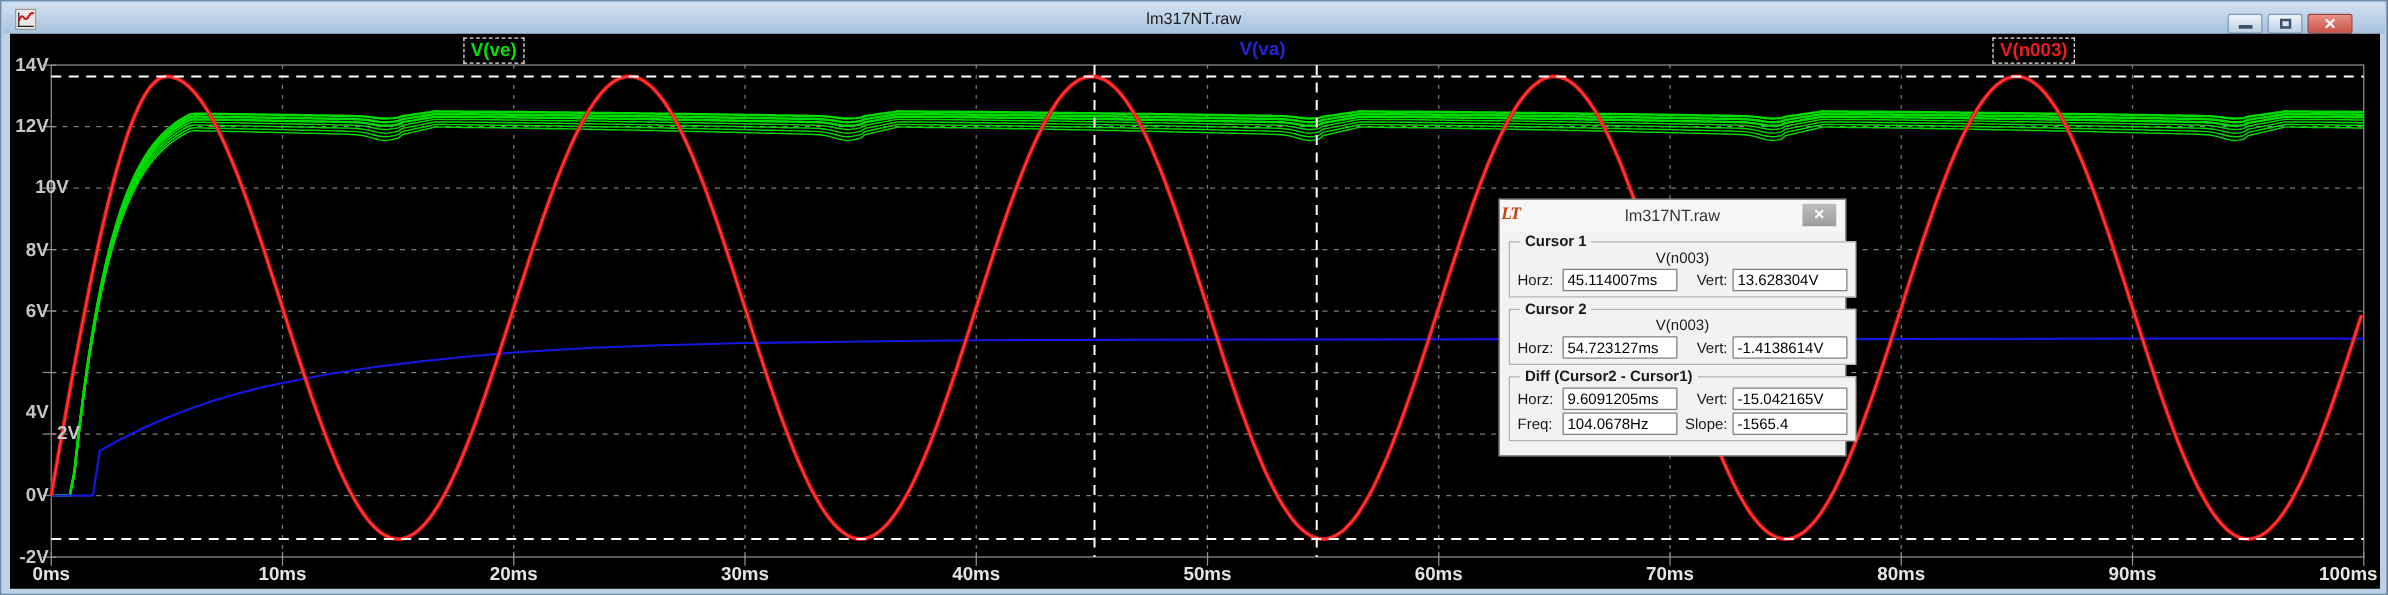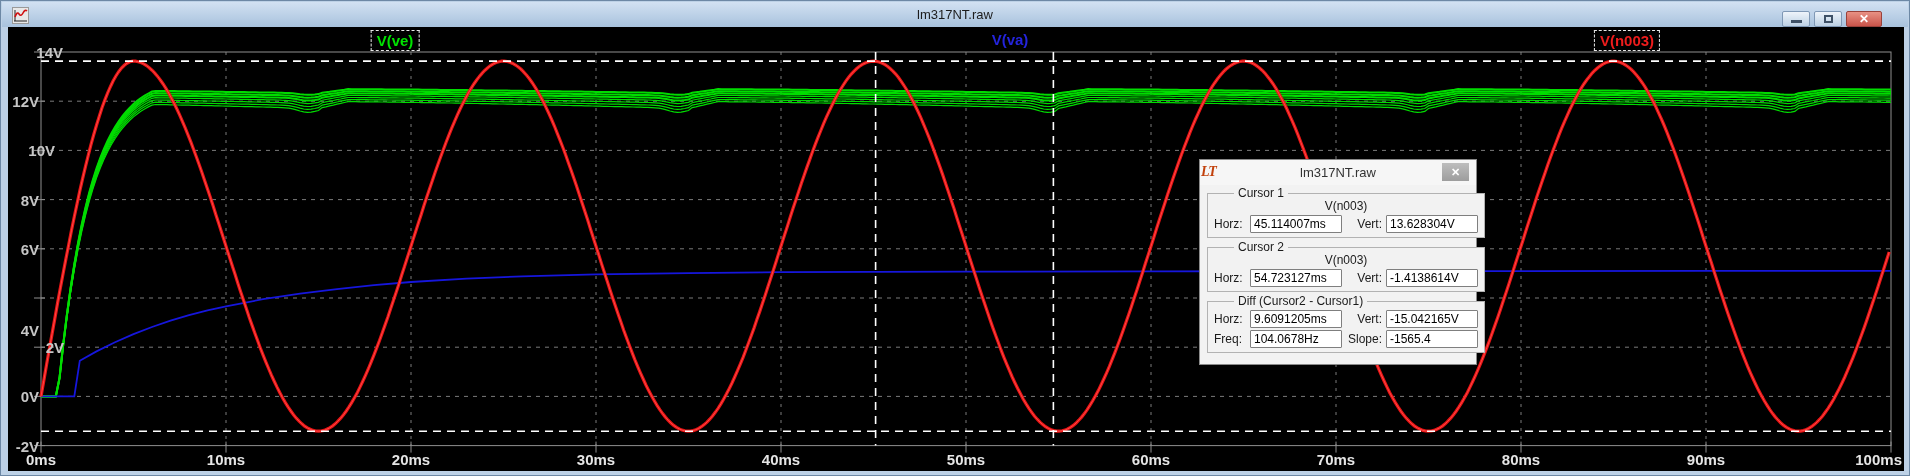--- a/index.html
+++ b/index.html
@@ -64,21 +64,21 @@
     font-size:13px; color:#333; }
   #dlg-close {
     position:absolute; right:7px; top:3px; width:27px; height:18px;
     background:linear-gradient(#bdbdbd,#9d9d9d); color:#fff;
     font-size:11px; font-weight:bold; text-align:center; line-height:18px;
   }
   fieldset.group {
     margin:1px 7px 2px 7px; border:1px solid #b2b2b2; padding:0 6px 4px 6px;
     background:#f2f2f2;
   }
-  fieldset.group legend { padding:0 4px; margin-left:20px; font-size:12px; }
+  fieldset.group legend { padding:0 4px; margin-left:2px; font-size:12px;font-weight:bold; }
   .sig-name { text-align:center; margin:-1px 0 2px 0; }
   .val-row { display:flex; align-items:center; margin-top:2px; }
   .val-row .lbl { width:36px; }
   .val-row .lbl.r { width:40px; text-align:right; margin-right:4px; }
   .val-row input {
     width:92px; height:18px; font-size:12px; padding:0 3px;
     font-family:"Liberation Sans", sans-serif;
     background:#fff; border:1px solid #7f7f7f; border-radius:1px; color:#000;
   }
   .val-row .spacer { flex:1; }
@@ -156,21 +156,21 @@
         <path d="M33.0,369.4L36.7,369.4L40.4,369.4L44.1,369.4L47.8,369.4L51.5,351.0L55.2,317.3L58.9,287.4L62.6,260.8L66.3,237.1L70.0,216.1L73.7,197.4L77.4,180.8L81.1,166.1L84.8,153.0L88.5,141.3L92.2,131.0L95.9,121.8L99.6,113.6L103.3,106.4L107.0,99.9L110.7,94.2L114.4,89.1L118.1,84.6L121.8,80.6L125.5,77.1L129.2,73.9L132.9,71.1L136.6,68.7L140.3,66.5L144.0,64.5L147.7,63.9L151.4,63.9L155.1,64.0L158.8,64.0L162.5,64.1L166.2,64.1L169.9,64.2L173.6,64.2L177.3,64.3L181.0,64.3L184.7,64.4L188.4,64.4L192.1,64.5L195.8,64.5L199.5,64.6L203.2,64.6L206.9,64.7L210.6,64.8L214.3,64.8L218.0,64.9L221.7,64.9L225.4,65.0L229.1,65.0L232.8,65.1L236.5,65.1L240.2,65.2L243.9,65.3L247.6,65.3L251.3,65.4L255.0,65.4L258.7,65.5L262.4,65.5L266.1,65.6L269.8,65.7L273.5,65.7L277.2,65.9L280.9,66.0L284.6,66.3L288.3,66.7L292.0,67.2L295.7,67.6L299.4,67.8L303.1,67.7L306.8,67.5L310.5,67.1L314.2,65.8L317.9,65.3L321.6,64.8L325.3,64.2L329.0,63.7L332.7,63.2L336.4,62.7L340.1,62.1L343.8,62.2L347.5,62.2L351.2,62.2L354.9,62.2L358.6,62.2L362.3,62.3L366.0,62.3L369.7,62.3L373.4,62.3L377.1,62.4L380.8,62.4L384.5,62.4L388.2,62.4L391.9,62.5L395.6,62.5L399.3,62.5L403.0,62.6L406.7,62.6L410.4,62.6L414.1,62.7L417.8,62.7L421.5,62.7L425.2,62.8L428.9,62.8L432.6,62.9L436.3,62.9L440.0,62.9L443.7,63.0L447.4,63.0L451.1,63.1L454.8,63.1L458.5,63.1L462.2,63.2L465.9,63.2L469.6,63.3L473.3,63.3L477.0,63.4L480.7,63.4L484.4,63.5L488.1,63.5L491.8,63.5L495.5,63.6L499.2,63.6L502.9,63.7L506.6,63.7L510.3,63.8L514.0,63.8L517.7,63.9L521.4,63.9L525.1,64.0L528.8,64.0L532.5,64.1L536.2,64.1L539.9,64.2L543.6,64.2L547.3,64.3L551.0,64.3L554.7,64.4L558.4,64.4L562.1,64.5L565.8,64.5L569.5,64.6L573.2,64.6L576.9,64.7L580.6,64.8L584.3,64.8L588.0,64.9L591.7,64.9L595.4,65.0L599.1,65.0L602.8,65.1L606.5,65.1L610.2,65.2L613.9,65.3L617.6,65.3L621.3,65.4L625.0,65.4L628.7,65.5L632.4,65.5L636.1,65.6L639.8,65.7L643.5,65.7L647.2,65.9L650.9,66.0L654.6,66.3L658.3,66.7L662.0,67.2L665.7,67.6L669.4,67.8L673.1,67.7L676.8,67.5L680.5,67.1L684.2,65.8L687.9,65.3L691.6,64.8L695.3,64.2L699.0,63.7L702.7,63.2L706.4,62.7L710.1,62.1L713.8,62.2L717.5,62.2L721.2,62.2L724.9,62.2L728.6,62.2L732.3,62.3L736.0,62.3L739.7,62.3L743.4,62.3L747.1,62.4L750.8,62.4L754.5,62.4L758.2,62.4L761.9,62.5L765.6,62.5L769.3,62.5L773.0,62.6L776.7,62.6L780.4,62.6L784.1,62.7L787.8,62.7L791.5,62.7L795.2,62.8L798.9,62.8L802.6,62.9L806.3,62.9L810.0,62.9L813.7,63.0L817.4,63.0L821.1,63.1L824.8,63.1L828.5,63.1L832.2,63.2L835.9,63.2L839.6,63.3L843.3,63.3L847.0,63.4L850.7,63.4L854.4,63.5L858.1,63.5L861.8,63.5L865.5,63.6L869.2,63.6L872.9,63.7L876.6,63.7L880.3,63.8L884.0,63.8L887.7,63.9L891.4,63.9L895.1,64.0L898.8,64.0L902.5,64.1L906.2,64.1L909.9,64.2L913.6,64.2L917.3,64.3L921.0,64.3L924.7,64.4L928.4,64.4L932.1,64.5L935.8,64.5L939.5,64.6L943.2,64.6L946.9,64.7L950.6,64.8L954.3,64.8L958.0,64.9L961.7,64.9L965.4,65.0L969.1,65.0L972.8,65.1L976.5,65.1L980.2,65.2L983.9,65.3L987.6,65.3L991.3,65.4L995.0,65.4L998.7,65.5L1002.4,65.5L1006.1,65.6L1009.8,65.7L1013.5,65.7L1017.2,65.9L1020.9,66.0L1024.6,66.3L1028.3,66.7L1032.0,67.2L1035.7,67.6L1039.4,67.8L1043.1,67.7L1046.8,67.5L1050.5,66.3L1054.2,65.8L1057.9,65.3L1061.6,64.8L1065.3,64.2L1069.0,63.7L1072.7,63.2L1076.4,62.7L1080.1,62.1L1083.8,62.2L1087.5,62.2L1091.2,62.2L1094.9,62.2L1098.6,62.2L1102.3,62.3L1106.0,62.3L1109.7,62.3L1113.4,62.3L1117.1,62.4L1120.8,62.4L1124.5,62.4L1128.2,62.4L1131.9,62.5L1135.6,62.5L1139.3,62.5L1143.0,62.6L1146.7,62.6L1150.4,62.6L1154.1,62.7L1157.8,62.7L1161.5,62.7L1165.2,62.8L1168.9,62.8L1172.6,62.9L1176.3,62.9L1180.0,62.9L1183.7,63.0L1187.4,63.0L1191.1,63.1L1194.8,63.1L1198.5,63.1L1202.2,63.2L1205.9,63.2L1209.6,63.3L1213.3,63.3L1217.0,63.4L1220.7,63.4L1224.4,63.5L1228.1,63.5L1231.8,63.5L1235.5,63.6L1239.2,63.6L1242.9,63.7L1246.6,63.7L1250.3,63.8L1254.0,63.8L1257.7,63.9L1261.4,63.9L1265.1,64.0L1268.8,64.0L1272.5,64.1L1276.2,64.1L1279.9,64.2L1283.6,64.2L1287.3,64.3L1291.0,64.3L1294.7,64.4L1298.4,64.4L1302.1,64.5L1305.8,64.5L1309.5,64.6L1313.2,64.6L1316.9,64.7L1320.6,64.8L1324.3,64.8L1328.0,64.9L1331.7,64.9L1335.4,65.0L1339.1,65.0L1342.8,65.1L1346.5,65.1L1350.2,65.2L1353.9,65.3L1357.6,65.3L1361.3,65.4L1365.0,65.4L1368.7,65.5L1372.4,65.5L1376.1,65.6L1379.8,65.7L1383.5,65.7L1387.2,65.9L1390.9,66.0L1394.6,66.3L1398.3,66.7L1402.0,67.2L1405.7,67.6L1409.4,67.8L1413.1,67.7L1416.8,67.5L1420.5,66.3L1424.2,65.8L1427.9,65.3L1431.6,64.8L1435.3,64.2L1439.0,63.7L1442.7,63.2L1446.4,62.7L1450.1,62.1L1453.8,62.2L1457.5,62.2L1461.2,62.2L1464.9,62.2L1468.6,62.2L1472.3,62.3L1476.0,62.3L1479.7,62.3L1483.4,62.3L1487.1,62.4L1490.8,62.4L1494.5,62.4L1498.2,62.4L1501.9,62.5L1505.6,62.5L1509.3,62.5L1513.0,62.6L1516.7,62.6L1520.4,62.6L1524.1,62.7L1527.8,62.7L1531.5,62.7L1535.2,62.8L1538.9,62.8L1542.6,62.9L1546.3,62.9L1550.0,62.9L1553.7,63.0L1557.4,63.0L1561.1,63.1L1564.8,63.1L1568.5,63.1L1572.2,63.2L1575.9,63.2L1579.6,63.3L1583.3,63.3L1587.0,63.4L1590.7,63.4L1594.4,63.5L1598.1,63.5L1601.8,63.5L1605.5,63.6L1609.2,63.6L1612.9,63.7L1616.6,63.7L1620.3,63.8L1624.0,63.8L1627.7,63.9L1631.4,63.9L1635.1,64.0L1638.8,64.0L1642.5,64.1L1646.2,64.1L1649.9,64.2L1653.6,64.2L1657.3,64.3L1661.0,64.3L1664.7,64.4L1668.4,64.4L1672.1,64.5L1675.8,64.5L1679.5,64.6L1683.2,64.6L1686.9,64.7L1690.6,64.8L1694.3,64.8L1698.0,64.9L1701.7,64.9L1705.4,65.0L1709.1,65.0L1712.8,65.1L1716.5,65.1L1720.2,65.2L1723.9,65.3L1727.6,65.3L1731.3,65.4L1735.0,65.4L1738.7,65.5L1742.4,65.5L1746.1,65.6L1749.8,65.7L1753.5,65.7L1757.2,65.9L1760.9,66.0L1764.6,66.3L1768.3,66.7L1772.0,67.2L1775.7,67.6L1779.4,67.8L1783.1,67.7L1786.8,67.5L1790.5,66.3L1794.2,65.8L1797.9,65.3L1801.6,64.8L1805.3,64.2L1809.0,63.7L1812.7,63.2L1816.4,62.7L1820.1,62.1L1823.8,62.2L1827.5,62.2L1831.2,62.2L1834.9,62.2L1838.6,62.2L1842.3,62.3L1846.0,62.3L1849.7,62.3L1853.4,62.3L1857.1,62.4L1860.8,62.4L1864.5,62.4L1868.2,62.4L1871.9,62.5L1875.6,62.5L1879.3,62.5L1883.0,62.6" fill="none" stroke="#00dc00" stroke-width="2"></path>
         <path d="M33.0,369.4L66.3,369.4L71.8,333.7L88.5,324.4L107.0,315.3L125.5,307.2L144.0,300.0L162.5,293.6L181.0,288.2L199.5,283.3L218.0,279.4L255.0,272.2L292.0,266.6L329.0,262.1L366.0,258.2L403.0,255.0L458.5,251.6L514.0,249.4L588.0,247.4L680.5,246.2L773.0,245.2L865.5,244.9L958.0,244.7L1143.0,244.4L1328.0,244.2L1513.0,244.2L1698.0,243.9L1883.0,243.9" fill="none" stroke="#1616dc" stroke-width="1.8"></path>
         <path d="M33.0,369.4L35.8,353.6L38.5,337.9L41.3,322.2L44.1,306.6L46.9,291.1L49.6,275.9L52.4,260.8L55.2,246.0L58.0,231.4L60.8,217.2L63.5,203.3L66.3,189.8L69.1,176.6L71.8,163.9L74.6,151.7L77.4,139.9L80.2,128.6L82.9,117.9L85.7,107.8L88.5,98.2L91.3,89.2L94.0,80.8L96.8,73.1L99.6,66.1L102.4,59.7L105.1,54.0L107.9,49.0L110.7,44.7L113.5,41.1L116.3,38.3L119.0,36.2L121.8,34.8L124.6,34.2L127.4,34.2L130.1,34.7L132.9,35.6L135.7,36.9L138.5,38.6L141.2,40.7L144.0,43.2L146.8,46.1L149.6,49.4L152.3,53.0L155.1,57.0L157.9,61.4L160.7,66.1L163.4,71.2L166.2,76.6L169.0,82.3L171.8,88.3L174.5,94.6L177.3,101.2L180.1,108.1L182.9,115.2L185.6,122.5L188.4,130.0L191.2,137.8L194.0,145.7L196.7,153.8L199.5,162.0L202.3,170.3L205.1,178.8L207.8,187.4L210.6,196.0L213.4,204.7L216.2,213.4L218.9,222.1L221.7,230.8L224.5,239.5L227.3,248.1L230.0,256.7L232.8,265.2L235.6,273.6L238.4,281.8L241.1,290.0L243.9,297.9L246.7,305.7L249.5,313.3L252.2,320.7L255.0,327.9L257.8,334.8L260.6,341.5L263.3,347.9L266.1,354.0L268.9,359.9L271.7,365.4L274.4,370.5L277.2,375.4L280.0,379.9L282.8,384.0L285.5,387.8L288.3,391.2L291.1,394.2L293.9,396.8L296.6,399.1L299.4,400.9L302.2,402.3L305.0,403.4L307.7,404.0L310.5,404.2L313.3,404.0L316.1,403.4L318.8,402.3L321.6,400.9L324.4,399.1L327.2,396.8L329.9,394.2L332.7,391.2L335.5,387.8L338.3,384.0L341.0,379.9L343.8,375.4L346.6,370.5L349.4,365.4L352.1,359.9L354.9,354.0L357.7,347.9L360.5,341.5L363.2,334.8L366.0,327.9L368.8,320.7L371.6,313.3L374.3,305.7L377.1,297.9L379.9,290.0L382.6,281.8L385.4,273.6L388.2,265.2L391.0,256.7L393.7,248.1L396.5,239.5L399.3,230.8L402.1,222.1L404.8,213.4L407.6,204.7L410.4,196.0L413.2,187.4L415.9,178.8L418.7,170.3L421.5,162.0L424.3,153.8L427.0,145.7L429.8,137.8L432.6,130.0L435.4,122.5L438.1,115.2L440.9,108.1L443.7,101.2L446.5,94.6L449.2,88.3L452.0,82.3L454.8,76.6L457.6,71.2L460.3,66.1L463.1,61.4L465.9,57.0L468.7,53.0L471.4,49.4L474.2,46.1L477.0,43.2L479.8,40.7L482.5,38.6L485.3,36.9L488.1,35.6L490.9,34.7L493.6,34.2L496.4,34.2L499.2,34.5L502.0,35.3L504.7,36.4L507.5,38.0L510.3,40.0L513.1,42.3L515.8,45.1L518.6,48.2L521.4,51.8L524.2,55.7L526.9,59.9L529.7,64.5L532.5,69.5L535.3,74.8L538.0,80.4L540.8,86.3L543.6,92.5L546.4,99.0L549.1,105.8L551.9,112.8L554.7,120.0L557.5,127.5L560.2,135.2L563.0,143.0L565.8,151.1L568.6,159.2L571.3,167.5L574.1,176.0L576.9,184.5L579.7,193.1L582.4,201.8L585.2,210.5L588.0,219.2L590.8,227.9L593.5,236.6L596.3,245.2L599.1,253.8L601.9,262.4L604.6,270.8L607.4,279.1L610.2,287.3L613.0,295.3L615.7,303.2L618.5,310.8L621.3,318.3L624.1,325.6L626.8,332.6L629.6,339.3L632.4,345.8L635.2,352.0L637.9,358.0L640.7,363.6L643.5,368.8L646.3,373.8L649.0,378.4L651.8,382.7L654.6,386.6L657.4,390.1L660.1,393.2L662.9,396.0L665.7,398.4L668.5,400.3L671.2,401.9L674.0,403.1L676.8,403.8L679.6,404.2L682.3,404.1L685.1,403.6L687.9,402.7L690.7,401.4L693.4,399.7L696.2,397.6L699.0,395.1L701.8,392.2L704.5,389.0L707.3,385.3L710.1,381.3L712.9,376.9L715.6,372.2L718.4,367.1L721.2,361.7L724.0,356.0L726.7,350.0L729.5,343.7L732.3,337.1L735.1,330.3L737.8,323.2L740.6,315.8L743.4,308.3L746.2,300.6L748.9,292.6L751.7,284.6L754.5,276.3L757.3,268.0L760.0,259.5L762.8,251.0L765.6,242.4L768.4,233.7L771.1,225.0L773.9,216.3L776.7,207.6L779.5,198.9L782.2,190.2L785.0,181.6L787.8,173.2L790.6,164.8L793.3,156.5L796.1,148.4L798.9,140.4L801.7,132.6L804.4,125.0L807.2,117.6L810.0,110.4L812.8,103.5L815.5,96.8L818.3,90.4L821.1,84.3L823.9,78.5L826.6,73.0L829.4,67.8L832.2,63.0L835.0,58.5L837.7,54.3L840.5,50.5L843.3,47.1L846.1,44.1L848.8,41.5L851.6,39.3L854.4,37.4L857.2,36.0L859.9,35.0L862.7,34.4L865.5,34.2L868.3,34.4L871.0,35.0L873.8,36.0L876.6,37.4L879.4,39.3L882.1,41.5L884.9,44.1L887.7,47.1L890.5,50.5L893.2,54.3L896.0,58.5L898.8,63.0L901.6,67.8L904.3,73.0L907.1,78.5L909.9,84.3L912.7,90.4L915.4,96.8L918.2,103.5L921.0,110.4L923.8,117.6L926.5,125.0L929.3,132.6L932.1,140.4L934.9,148.4L937.6,156.5L940.4,164.8L943.2,173.2L946.0,181.6L948.7,190.2L951.5,198.9L954.3,207.6L957.1,216.3L959.8,225.0L962.6,233.7L965.4,242.4L968.2,251.0L970.9,259.5L973.7,268.0L976.5,276.3L979.3,284.6L982.0,292.6L984.8,300.6L987.6,308.3L990.4,315.8L993.1,323.2L995.9,330.3L998.7,337.1L1001.5,343.7L1004.2,350.0L1007.0,356.0L1009.8,361.7L1012.6,367.1L1015.3,372.2L1018.1,376.9L1020.9,381.3L1023.7,385.3L1026.4,389.0L1029.2,392.2L1032.0,395.1L1034.8,397.6L1037.5,399.7L1040.3,401.4L1043.1,402.7L1045.9,403.6L1048.6,404.1L1051.4,404.2L1054.2,403.8L1057.0,403.1L1059.7,401.9L1062.5,400.3L1065.3,398.4L1068.1,396.0L1070.8,393.2L1073.6,390.1L1076.4,386.6L1079.2,382.7L1081.9,378.4L1084.7,373.8L1087.5,368.8L1090.3,363.6L1093.0,358.0L1095.8,352.0L1098.6,345.8L1101.4,339.3L1104.1,332.6L1106.9,325.6L1109.7,318.3L1112.5,310.8L1115.2,303.2L1118.0,295.3L1120.8,287.3L1123.6,279.1L1126.3,270.8L1129.1,262.4L1131.9,253.8L1134.7,245.2L1137.4,236.6L1140.2,227.9L1143.0,219.2L1145.8,210.5L1148.5,201.8L1151.3,193.1L1154.1,184.5L1156.9,176.0L1159.6,167.5L1162.4,159.2L1165.2,151.1L1168.0,143.0L1170.7,135.2L1173.5,127.5L1176.3,120.0L1179.1,112.8L1181.8,105.8L1184.6,99.0L1187.4,92.5L1190.2,86.3L1192.9,80.4L1195.7,74.8L1198.5,69.5L1201.3,64.5L1204.0,59.9L1206.8,55.7L1209.6,51.8L1212.4,48.2L1215.1,45.1L1217.9,42.3L1220.7,40.0L1223.5,38.0L1226.2,36.4L1229.0,35.3L1231.8,34.5L1234.6,34.2L1237.3,34.2L1240.1,34.7L1242.9,35.6L1245.7,36.9L1248.4,38.6L1251.2,40.7L1254.0,43.2L1256.8,46.1L1259.5,49.4L1262.3,53.0L1265.1,57.0L1267.9,61.4L1270.6,66.1L1273.4,71.2L1276.2,76.6L1279.0,82.3L1281.7,88.3L1284.5,94.6L1287.3,101.2L1290.1,108.1L1292.8,115.2L1295.6,122.5L1298.4,130.0L1301.2,137.8L1303.9,145.7L1306.7,153.8L1309.5,162.0L1312.3,170.3L1315.0,178.8L1317.8,187.4L1320.6,196.0L1323.4,204.7L1326.1,213.4L1328.9,222.1L1331.7,230.8L1334.5,239.5L1337.2,248.1L1340.0,256.7L1342.8,265.2L1345.6,273.6L1348.3,281.8L1351.1,290.0L1353.9,297.9L1356.7,305.7L1359.4,313.3L1362.2,320.7L1365.0,327.9L1367.8,334.8L1370.5,341.5L1373.3,347.9L1376.1,354.0L1378.9,359.9L1381.6,365.4L1384.4,370.5L1387.2,375.4L1390.0,379.9L1392.7,384.0L1395.5,387.8L1398.3,391.2L1401.1,394.2L1403.8,396.8L1406.6,399.1L1409.4,400.9L1412.2,402.3L1414.9,403.4L1417.7,404.0L1420.5,404.2L1423.3,404.0L1426.0,403.4L1428.8,402.3L1431.6,400.9L1434.4,399.1L1437.2,396.8L1439.9,394.2L1442.7,391.2L1445.5,387.8L1448.3,384.0L1451.0,379.9L1453.8,375.4L1456.6,370.5L1459.4,365.4L1462.1,359.9L1464.9,354.0L1467.7,347.9L1470.5,341.5L1473.2,334.8L1476.0,327.9L1478.8,320.7L1481.6,313.3L1484.3,305.7L1487.1,297.9L1489.9,290.0L1492.7,281.8L1495.4,273.6L1498.2,265.2L1501.0,256.7L1503.8,248.1L1506.5,239.5L1509.3,230.8L1512.1,222.1L1514.9,213.4L1517.6,204.7L1520.4,196.0L1523.2,187.4L1526.0,178.8L1528.7,170.3L1531.5,162.0L1534.3,153.8L1537.1,145.7L1539.8,137.8L1542.6,130.0L1545.4,122.5L1548.2,115.2L1550.9,108.1L1553.7,101.2L1556.5,94.6L1559.3,88.3L1562.0,82.3L1564.8,76.6L1567.6,71.2L1570.4,66.1L1573.1,61.4L1575.9,57.0L1578.7,53.0L1581.5,49.4L1584.2,46.1L1587.0,43.2L1589.8,40.7L1592.6,38.6L1595.3,36.9L1598.1,35.6L1600.9,34.7L1603.7,34.2L1606.4,34.2L1609.2,34.5L1612.0,35.3L1614.8,36.4L1617.5,38.0L1620.3,40.0L1623.1,42.3L1625.9,45.1L1628.6,48.2L1631.4,51.8L1634.2,55.7L1637.0,59.9L1639.7,64.5L1642.5,69.5L1645.3,74.8L1648.1,80.4L1650.8,86.3L1653.6,92.5L1656.4,99.0L1659.2,105.8L1661.9,112.8L1664.7,120.0L1667.5,127.5L1670.3,135.2L1673.0,143.0L1675.8,151.1L1678.6,159.2L1681.4,167.5L1684.1,176.0L1686.9,184.5L1689.7,193.1L1692.5,201.8L1695.2,210.5L1698.0,219.2L1700.8,227.9L1703.6,236.6L1706.3,245.2L1709.1,253.8L1711.9,262.4L1714.7,270.8L1717.4,279.1L1720.2,287.3L1723.0,295.3L1725.8,303.2L1728.5,310.8L1731.3,318.3L1734.1,325.6L1736.9,332.6L1739.6,339.3L1742.4,345.8L1745.2,352.0L1748.0,358.0L1750.7,363.6L1753.5,368.8L1756.3,373.8L1759.1,378.4L1761.8,382.7L1764.6,386.6L1767.4,390.1L1770.2,393.2L1772.9,396.0L1775.7,398.4L1778.5,400.3L1781.3,401.9L1784.0,403.1L1786.8,403.8L1789.6,404.2L1792.4,404.1L1795.1,403.6L1797.9,402.7L1800.7,401.4L1803.5,399.7L1806.2,397.6L1809.0,395.1L1811.8,392.2L1814.6,389.0L1817.3,385.3L1820.1,381.3L1822.9,376.9L1825.7,372.2L1828.4,367.1L1831.2,361.7L1834.0,356.0L1836.8,350.0L1839.5,343.7L1842.3,337.1L1845.1,330.3L1847.9,323.2L1850.6,315.8L1853.4,308.3L1856.2,300.6L1859.0,292.6L1861.7,284.6L1864.5,276.3L1867.3,268.0L1870.1,259.5L1872.8,251.0L1875.6,242.4L1878.4,233.7L1881.2,225.0" fill="none" stroke="#e81414" stroke-width="3.2"></path>
         <path d="M33.0,369.4L35.8,353.6L38.5,337.9L41.3,322.2L44.1,306.6L46.9,291.1L49.6,275.9L52.4,260.8L55.2,246.0L58.0,231.4L60.8,217.2L63.5,203.3L66.3,189.8L69.1,176.6L71.8,163.9L74.6,151.7L77.4,139.9L80.2,128.6L82.9,117.9L85.7,107.8L88.5,98.2L91.3,89.2L94.0,80.8L96.8,73.1L99.6,66.1L102.4,59.7L105.1,54.0L107.9,49.0L110.7,44.7L113.5,41.1L116.3,38.3L119.0,36.2L121.8,34.8L124.6,34.2L127.4,34.2L130.1,34.7L132.9,35.6L135.7,36.9L138.5,38.6L141.2,40.7L144.0,43.2L146.8,46.1L149.6,49.4L152.3,53.0L155.1,57.0L157.9,61.4L160.7,66.1L163.4,71.2L166.2,76.6L169.0,82.3L171.8,88.3L174.5,94.6L177.3,101.2L180.1,108.1L182.9,115.2L185.6,122.5L188.4,130.0L191.2,137.8L194.0,145.7L196.7,153.8L199.5,162.0L202.3,170.3L205.1,178.8L207.8,187.4L210.6,196.0L213.4,204.7L216.2,213.4L218.9,222.1L221.7,230.8L224.5,239.5L227.3,248.1L230.0,256.7L232.8,265.2L235.6,273.6L238.4,281.8L241.1,290.0L243.9,297.9L246.7,305.7L249.5,313.3L252.2,320.7L255.0,327.9L257.8,334.8L260.6,341.5L263.3,347.9L266.1,354.0L268.9,359.9L271.7,365.4L274.4,370.5L277.2,375.4L280.0,379.9L282.8,384.0L285.5,387.8L288.3,391.2L291.1,394.2L293.9,396.8L296.6,399.1L299.4,400.9L302.2,402.3L305.0,403.4L307.7,404.0L310.5,404.2L313.3,404.0L316.1,403.4L318.8,402.3L321.6,400.9L324.4,399.1L327.2,396.8L329.9,394.2L332.7,391.2L335.5,387.8L338.3,384.0L341.0,379.9L343.8,375.4L346.6,370.5L349.4,365.4L352.1,359.9L354.9,354.0L357.7,347.9L360.5,341.5L363.2,334.8L366.0,327.9L368.8,320.7L371.6,313.3L374.3,305.7L377.1,297.9L379.9,290.0L382.6,281.8L385.4,273.6L388.2,265.2L391.0,256.7L393.7,248.1L396.5,239.5L399.3,230.8L402.1,222.1L404.8,213.4L407.6,204.7L410.4,196.0L413.2,187.4L415.9,178.8L418.7,170.3L421.5,162.0L424.3,153.8L427.0,145.7L429.8,137.8L432.6,130.0L435.4,122.5L438.1,115.2L440.9,108.1L443.7,101.2L446.5,94.6L449.2,88.3L452.0,82.3L454.8,76.6L457.6,71.2L460.3,66.1L463.1,61.4L465.9,57.0L468.7,53.0L471.4,49.4L474.2,46.1L477.0,43.2L479.8,40.7L482.5,38.6L485.3,36.9L488.1,35.6L490.9,34.7L493.6,34.2L496.4,34.2L499.2,34.5L502.0,35.3L504.7,36.4L507.5,38.0L510.3,40.0L513.1,42.3L515.8,45.1L518.6,48.2L521.4,51.8L524.2,55.7L526.9,59.9L529.7,64.5L532.5,69.5L535.3,74.8L538.0,80.4L540.8,86.3L543.6,92.5L546.4,99.0L549.1,105.8L551.9,112.8L554.7,120.0L557.5,127.5L560.2,135.2L563.0,143.0L565.8,151.1L568.6,159.2L571.3,167.5L574.1,176.0L576.9,184.5L579.7,193.1L582.4,201.8L585.2,210.5L588.0,219.2L590.8,227.9L593.5,236.6L596.3,245.2L599.1,253.8L601.9,262.4L604.6,270.8L607.4,279.1L610.2,287.3L613.0,295.3L615.7,303.2L618.5,310.8L621.3,318.3L624.1,325.6L626.8,332.6L629.6,339.3L632.4,345.8L635.2,352.0L637.9,358.0L640.7,363.6L643.5,368.8L646.3,373.8L649.0,378.4L651.8,382.7L654.6,386.6L657.4,390.1L660.1,393.2L662.9,396.0L665.7,398.4L668.5,400.3L671.2,401.9L674.0,403.1L676.8,403.8L679.6,404.2L682.3,404.1L685.1,403.6L687.9,402.7L690.7,401.4L693.4,399.7L696.2,397.6L699.0,395.1L701.8,392.2L704.5,389.0L707.3,385.3L710.1,381.3L712.9,376.9L715.6,372.2L718.4,367.1L721.2,361.7L724.0,356.0L726.7,350.0L729.5,343.7L732.3,337.1L735.1,330.3L737.8,323.2L740.6,315.8L743.4,308.3L746.2,300.6L748.9,292.6L751.7,284.6L754.5,276.3L757.3,268.0L760.0,259.5L762.8,251.0L765.6,242.4L768.4,233.7L771.1,225.0L773.9,216.3L776.7,207.6L779.5,198.9L782.2,190.2L785.0,181.6L787.8,173.2L790.6,164.8L793.3,156.5L796.1,148.4L798.9,140.4L801.7,132.6L804.4,125.0L807.2,117.6L810.0,110.4L812.8,103.5L815.5,96.8L818.3,90.4L821.1,84.3L823.9,78.5L826.6,73.0L829.4,67.8L832.2,63.0L835.0,58.5L837.7,54.3L840.5,50.5L843.3,47.1L846.1,44.1L848.8,41.5L851.6,39.3L854.4,37.4L857.2,36.0L859.9,35.0L862.7,34.4L865.5,34.2L868.3,34.4L871.0,35.0L873.8,36.0L876.6,37.4L879.4,39.3L882.1,41.5L884.9,44.1L887.7,47.1L890.5,50.5L893.2,54.3L896.0,58.5L898.8,63.0L901.6,67.8L904.3,73.0L907.1,78.5L909.9,84.3L912.7,90.4L915.4,96.8L918.2,103.5L921.0,110.4L923.8,117.6L926.5,125.0L929.3,132.6L932.1,140.4L934.9,148.4L937.6,156.5L940.4,164.8L943.2,173.2L946.0,181.6L948.7,190.2L951.5,198.9L954.3,207.6L957.1,216.3L959.8,225.0L962.6,233.7L965.4,242.4L968.2,251.0L970.9,259.5L973.7,268.0L976.5,276.3L979.3,284.6L982.0,292.6L984.8,300.6L987.6,308.3L990.4,315.8L993.1,323.2L995.9,330.3L998.7,337.1L1001.5,343.7L1004.2,350.0L1007.0,356.0L1009.8,361.7L1012.6,367.1L1015.3,372.2L1018.1,376.9L1020.9,381.3L1023.7,385.3L1026.4,389.0L1029.2,392.2L1032.0,395.1L1034.8,397.6L1037.5,399.7L1040.3,401.4L1043.1,402.7L1045.9,403.6L1048.6,404.1L1051.4,404.2L1054.2,403.8L1057.0,403.1L1059.7,401.9L1062.5,400.3L1065.3,398.4L1068.1,396.0L1070.8,393.2L1073.6,390.1L1076.4,386.6L1079.2,382.7L1081.9,378.4L1084.7,373.8L1087.5,368.8L1090.3,363.6L1093.0,358.0L1095.8,352.0L1098.6,345.8L1101.4,339.3L1104.1,332.6L1106.9,325.6L1109.7,318.3L1112.5,310.8L1115.2,303.2L1118.0,295.3L1120.8,287.3L1123.6,279.1L1126.3,270.8L1129.1,262.4L1131.9,253.8L1134.7,245.2L1137.4,236.6L1140.2,227.9L1143.0,219.2L1145.8,210.5L1148.5,201.8L1151.3,193.1L1154.1,184.5L1156.9,176.0L1159.6,167.5L1162.4,159.2L1165.2,151.1L1168.0,143.0L1170.7,135.2L1173.5,127.5L1176.3,120.0L1179.1,112.8L1181.8,105.8L1184.6,99.0L1187.4,92.5L1190.2,86.3L1192.9,80.4L1195.7,74.8L1198.5,69.5L1201.3,64.5L1204.0,59.9L1206.8,55.7L1209.6,51.8L1212.4,48.2L1215.1,45.1L1217.9,42.3L1220.7,40.0L1223.5,38.0L1226.2,36.4L1229.0,35.3L1231.8,34.5L1234.6,34.2L1237.3,34.2L1240.1,34.7L1242.9,35.6L1245.7,36.9L1248.4,38.6L1251.2,40.7L1254.0,43.2L1256.8,46.1L1259.5,49.4L1262.3,53.0L1265.1,57.0L1267.9,61.4L1270.6,66.1L1273.4,71.2L1276.2,76.6L1279.0,82.3L1281.7,88.3L1284.5,94.6L1287.3,101.2L1290.1,108.1L1292.8,115.2L1295.6,122.5L1298.4,130.0L1301.2,137.8L1303.9,145.7L1306.7,153.8L1309.5,162.0L1312.3,170.3L1315.0,178.8L1317.8,187.4L1320.6,196.0L1323.4,204.7L1326.1,213.4L1328.9,222.1L1331.7,230.8L1334.5,239.5L1337.2,248.1L1340.0,256.7L1342.8,265.2L1345.6,273.6L1348.3,281.8L1351.1,290.0L1353.9,297.9L1356.7,305.7L1359.4,313.3L1362.2,320.7L1365.0,327.9L1367.8,334.8L1370.5,341.5L1373.3,347.9L1376.1,354.0L1378.9,359.9L1381.6,365.4L1384.4,370.5L1387.2,375.4L1390.0,379.9L1392.7,384.0L1395.5,387.8L1398.3,391.2L1401.1,394.2L1403.8,396.8L1406.6,399.1L1409.4,400.9L1412.2,402.3L1414.9,403.4L1417.7,404.0L1420.5,404.2L1423.3,404.0L1426.0,403.4L1428.8,402.3L1431.6,400.9L1434.4,399.1L1437.2,396.8L1439.9,394.2L1442.7,391.2L1445.5,387.8L1448.3,384.0L1451.0,379.9L1453.8,375.4L1456.6,370.5L1459.4,365.4L1462.1,359.9L1464.9,354.0L1467.7,347.9L1470.5,341.5L1473.2,334.8L1476.0,327.9L1478.8,320.7L1481.6,313.3L1484.3,305.7L1487.1,297.9L1489.9,290.0L1492.7,281.8L1495.4,273.6L1498.2,265.2L1501.0,256.7L1503.8,248.1L1506.5,239.5L1509.3,230.8L1512.1,222.1L1514.9,213.4L1517.6,204.7L1520.4,196.0L1523.2,187.4L1526.0,178.8L1528.7,170.3L1531.5,162.0L1534.3,153.8L1537.1,145.7L1539.8,137.8L1542.6,130.0L1545.4,122.5L1548.2,115.2L1550.9,108.1L1553.7,101.2L1556.5,94.6L1559.3,88.3L1562.0,82.3L1564.8,76.6L1567.6,71.2L1570.4,66.1L1573.1,61.4L1575.9,57.0L1578.7,53.0L1581.5,49.4L1584.2,46.1L1587.0,43.2L1589.8,40.7L1592.6,38.6L1595.3,36.9L1598.1,35.6L1600.9,34.7L1603.7,34.2L1606.4,34.2L1609.2,34.5L1612.0,35.3L1614.8,36.4L1617.5,38.0L1620.3,40.0L1623.1,42.3L1625.9,45.1L1628.6,48.2L1631.4,51.8L1634.2,55.7L1637.0,59.9L1639.7,64.5L1642.5,69.5L1645.3,74.8L1648.1,80.4L1650.8,86.3L1653.6,92.5L1656.4,99.0L1659.2,105.8L1661.9,112.8L1664.7,120.0L1667.5,127.5L1670.3,135.2L1673.0,143.0L1675.8,151.1L1678.6,159.2L1681.4,167.5L1684.1,176.0L1686.9,184.5L1689.7,193.1L1692.5,201.8L1695.2,210.5L1698.0,219.2L1700.8,227.9L1703.6,236.6L1706.3,245.2L1709.1,253.8L1711.9,262.4L1714.7,270.8L1717.4,279.1L1720.2,287.3L1723.0,295.3L1725.8,303.2L1728.5,310.8L1731.3,318.3L1734.1,325.6L1736.9,332.6L1739.6,339.3L1742.4,345.8L1745.2,352.0L1748.0,358.0L1750.7,363.6L1753.5,368.8L1756.3,373.8L1759.1,378.4L1761.8,382.7L1764.6,386.6L1767.4,390.1L1770.2,393.2L1772.9,396.0L1775.7,398.4L1778.5,400.3L1781.3,401.9L1784.0,403.1L1786.8,403.8L1789.6,404.2L1792.4,404.1L1795.1,403.6L1797.9,402.7L1800.7,401.4L1803.5,399.7L1806.2,397.6L1809.0,395.1L1811.8,392.2L1814.6,389.0L1817.3,385.3L1820.1,381.3L1822.9,376.9L1825.7,372.2L1828.4,367.1L1831.2,361.7L1834.0,356.0L1836.8,350.0L1839.5,343.7L1842.3,337.1L1845.1,330.3L1847.9,323.2L1850.6,315.8L1853.4,308.3L1856.2,300.6L1859.0,292.6L1861.7,284.6L1864.5,276.3L1867.3,268.0L1870.1,259.5L1872.8,251.0L1875.6,242.4L1878.4,233.7L1881.2,225.0" fill="none" stroke="#ff4848" stroke-width="1"></path>
         <line x1="867.6091295" x2="867.6091295" y1="25" y2="418.6" stroke="#ffffff" stroke-width="1.6" stroke-dasharray="8 6"></line>
         <line x1="33" x2="1883" y1="34.1437216" y2="34.1437216" stroke="#ffffff" stroke-width="1.6" stroke-dasharray="8 6"></line>
         <line x1="1045.3778495000001" x2="1045.3778495000001" y1="25" y2="418.6" stroke="#ffffff" stroke-width="1.6" stroke-dasharray="8 6"></line>
         <line x1="33" x2="1883" y1="404.18099044" y2="404.18099044" stroke="#ffffff" stroke-width="1.6" stroke-dasharray="8 6"></line>
       </svg>
     <div id="labels-layer">
-        <div class="y-tick-label" style="left: 1px; top: 25px; margin-left: 24px;">14V</div>
+        <div class="y-tick-label" style="left: 1px; top: 25px;">14V</div>
         <div class="y-tick-label" style="left: 1px; top: 74.2px;">12V</div>
         <div class="y-tick-label" style="left: 17px; top: 123.4px;">10V</div>
         <div class="y-tick-label" style="left: 1px; top: 172.6px;">8V</div>
         <div class="y-tick-label" style="left: 1px; top: 221.8px;">6V</div>
         <div class="y-tick-label" style="left: 1px; top: 271px; margin-top: 32px;">4V</div>
         <div class="y-tick-label" style="left: 1px; top: 320.2px; margin-left: 25px;">2V</div>
         <div class="y-tick-label" style="left: 1px; top: 369.4px;">0V</div>
         <div class="y-tick-label" style="left: 1px; top: 418.6px;">-2V</div>
         <div class="x-tick-label" style="left: 33px;">0ms</div>
         <div class="x-tick-label" style="left: 218px;">10ms</div>

